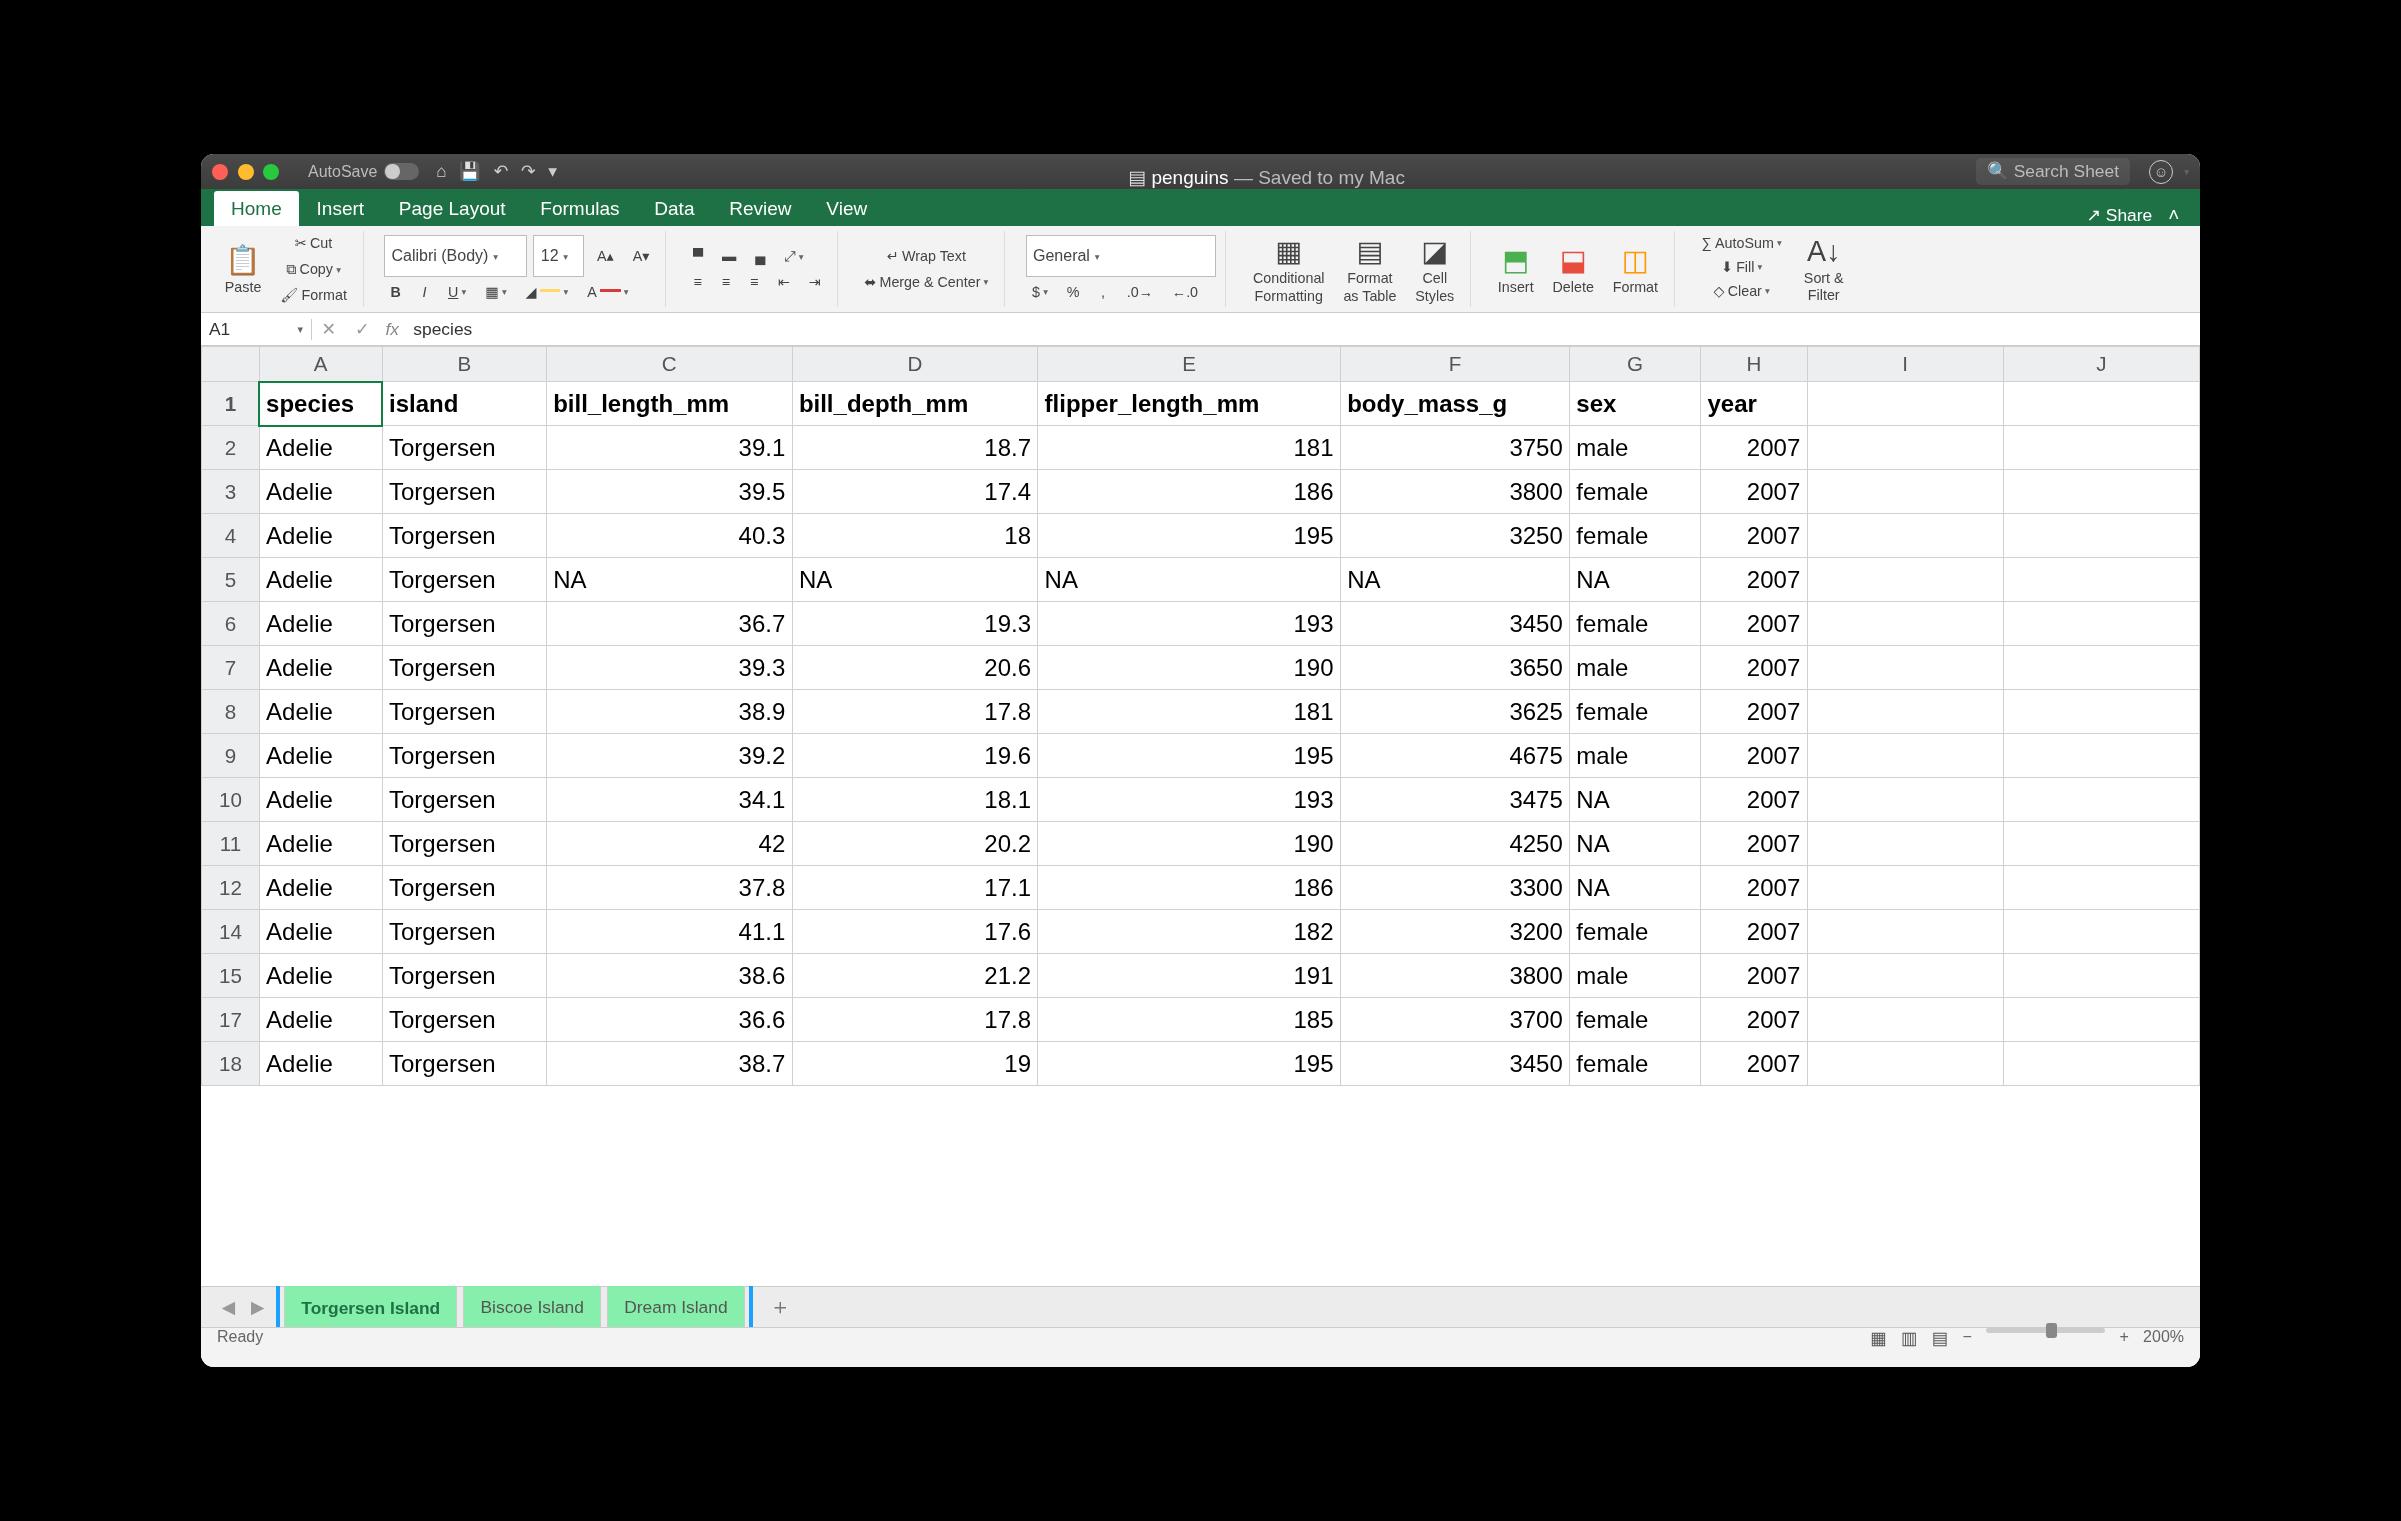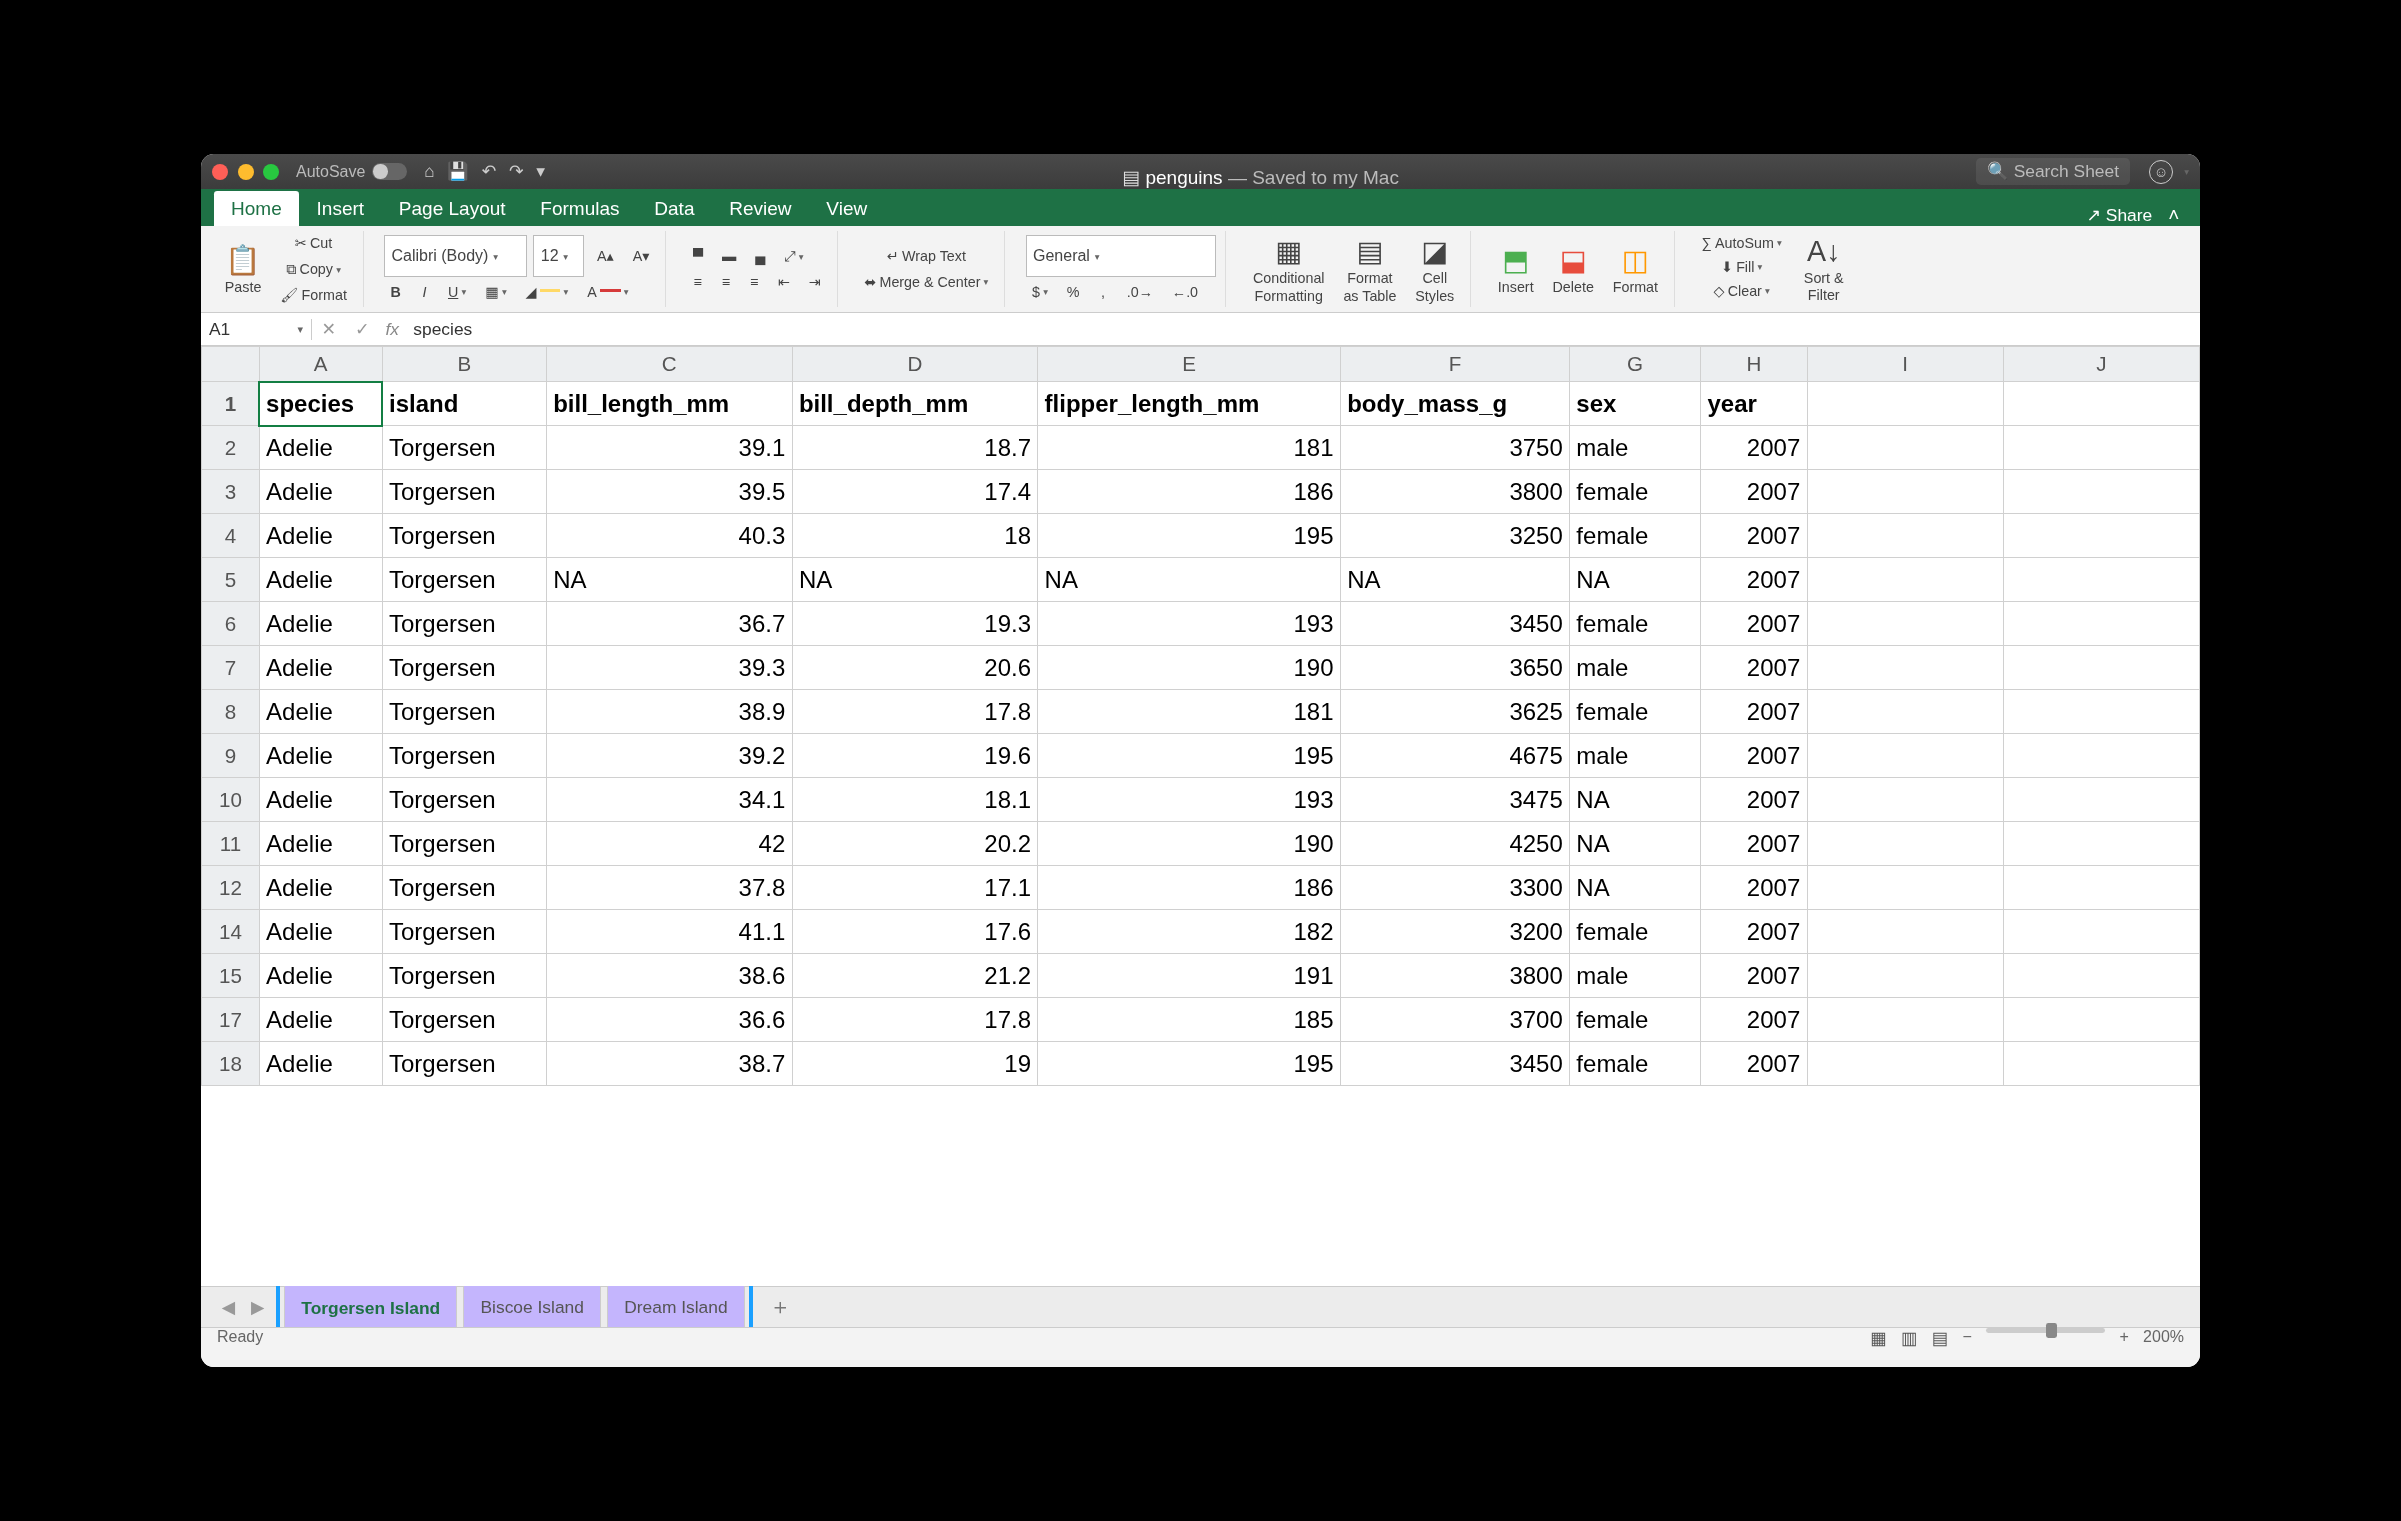--- a/index.html
+++ b/index.html
@@ -19,21 +19,21 @@
   }
   
   .titlebar {
     height: 35px; background: linear-gradient(#4a4a4a,#3c3c3c);
     display: flex; align-items: center; padding: 0 11px; gap: 8px;
     color: #ddd; font-size: 17.4px;
   }
   .traffic { display:flex; gap:9.5px; }
   .dot { width:16px; height:16px; border-radius:50%; }
   .dot.red{background:#ff5f57}.dot.yellow{background:#febc2e}.dot.green{background:#28c840}
-  .autosave { margin-left:9px; font-size:16px; color:#bbb; display:flex; align-items:center; gap:6.3px;}
+  .autosave { margin-left:21px; font-size:16px; color:#bbb; display:flex; align-items:center; gap:6.3px;}
   .toggle { width:35px; height:17.4px; background:#666; border-radius:8.7px; position:relative;}
   .toggle::after{content:"";position:absolute;left:1.6px;top:1.6px;width:14.3px;height:14.3px;border-radius:50%;background:#ccc;}
   .qat { display:flex; gap:12.7px; margin-left:9.5px; color:#ccc; font-size:17.4px;}
   .title-center{ flex:1; text-align:center; font-size:19px;margin-top:12px;}
   .title-center .fname{color:#fff;font-weight:500}
   .title-center .status{color:#bbb}
   .search-bar{display:flex;align-items:center;gap:4.8px;color:#bbb;background:rgba(255,255,255,0.08);padding:3.2px 11px;border-radius:4.8px;font-size:17.4px;}
   .face-icon{width:24px;height:24px;border:1.6px solid #ccc;border-radius:50%;margin-left:11px;display:flex;align-items:center;justify-content:center;font-size:14.3px;color:#ccc}
   
   .ribbon-tabs{height:37px;background:#1e7145;display:flex;align-items:flex-end;padding:0 12.7px;color:#fff;font-size:19px;}
@@ -69,21 +69,21 @@
   table.grid thead th{background:#eceef0;color:#555;font-weight:400;text-align:center;height:35px;font-size:20.6px}
   table.grid th.corner{background:#eceef0;width:56px}
   table.grid td.rowhdr{background:#eceef0;text-align:center;color:#555;font-size:20.6px;width:56px}
   table.grid td.selected{outline:2.4px solid #137e43;outline-offset:-1.6px;font-weight:700}
   table.grid tr.headrow td{font-weight:700}
   td.num{text-align:right}
   td.txt{text-align:left}
   .colA{width:119px}.colB{width:159px}.colC{width:238px}.colD{width:238px}.colE{width:293px}.colF{width:222px}.colG{width:127px}.colH{width:103px}.colI{width:190px}.colJ{width:190px}
   
   .sheetbar{height:41px;background:#ececec;border-top:0.8px solid #ccc;display:flex;align-items:center;padding:0 16px;gap:6.3px;font-size:17.4px;color:#555}
-  .sheet-tab{background:#c4b5fd;border:0.8px solid #ccc;border-bottom:none;padding:19px 16px;border-radius:3.2px 3.2px 0 0;cursor:pointer}
+  .sheet-tab{background:#86efac;border:0.8px solid #ccc;border-bottom:none;padding:19px 16px;border-radius:3.2px 3.2px 0 0;cursor:pointer}
   .sheet-tab.active{color:#1e7145;font-weight:600;border-top:2.4px solid #1e7145}
   .highlight-ring{border:4px solid #1aa0ff;border-radius:9.5px;padding:1.6px 4.8px;display:flex;gap:6.3px}
   .addsheet{font-size:22px;color:#777;padding:0 9.5px;cursor:pointer}
   .navarrow{color:#999;padding:0 4.8px}
   
   .statusbar{height:40px;background:#f3f3f3;border-top:0.8px solid #ccc;display:flex;align-items:flex-start;padding:0 16px;font-size:16px;color:#666;gap:14.3px}
   .statusbar .spacer{flex:1}
   .zoom-slider{width:119px;height:4.8px;background:#ccc;position:relative;border-radius:2.4px}
   .zoom-slider::after{content:"";position:absolute;left:50%;top:-4.8px;width:11px;height:14.3px;background:#888;border-radius:2.4px}
 </style>

